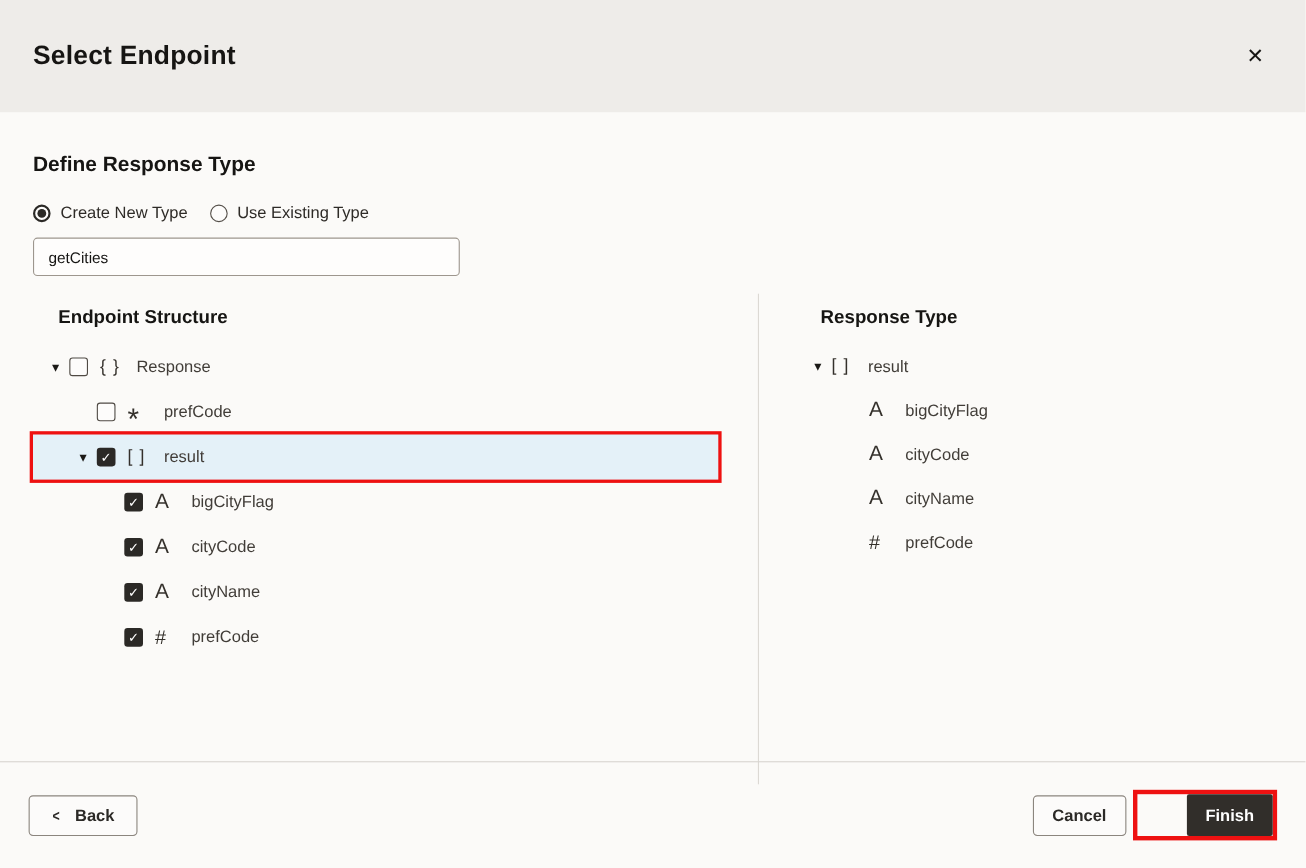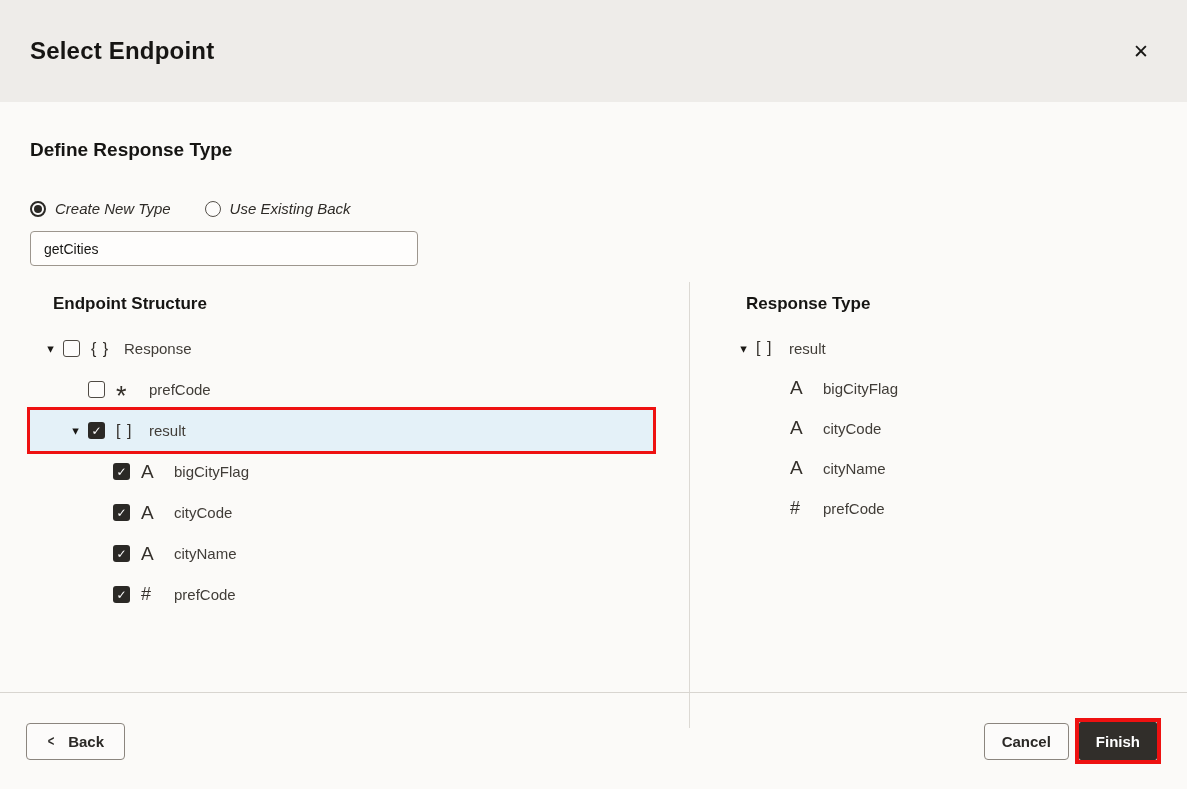--- a/index.html
+++ b/index.html
@@ -21,21 +21,21 @@
   .dlg-title { font-size:24px; font-weight:700; color:#161513; letter-spacing:.2px; }
   .close-btn {
     background:none; border:none; font-size:19px; color:#161513;
     cursor:pointer; line-height:1; padding:6px; margin-right:2px;
   }
 
   
   .main { padding:0 30px; }
   .section-heading { font-size:19px; font-weight:700; padding-top:37px; color:#161513; }
 
-  .radio-row { display:flex; align-items:center; gap:34px; margin-top:39px;font-style:italic; }
+  .radio-row { display:flex; align-items:center; gap:20px; margin-top:24px; }
   .radio-item { display:flex; align-items:center; gap:9px; cursor:pointer; }
   .radio-circle {
     width:16px; height:16px; border-radius:50%;
     border:1.5px solid #55504a; background:#fdfcfb;
     display:flex; align-items:center; justify-content:center; flex:0 0 auto;
   }
   .radio-circle.selected { border:2px solid #2b2926; }
   .radio-circle.selected::after {
     content:""; width:8px; height:8px; border-radius:50%; background:#2b2926;
   }
@@ -95,42 +95,42 @@
     height:37px; padding:0 17px; cursor:pointer;
     display:inline-flex; align-items:center;
   }
   .back-btn { gap:13px; padding:0 20px; }
   .back-chevron { font-size:14px; font-weight:700; transform:scaleX(.8); }
   .footer-right { display:flex; align-items:center; gap:6px; }
   .finish-wrap { border:4px solid var(--ann-red); }
   .finish-btn {
     font-family:inherit; font-size:15px; font-weight:700; color:#fff;
     background:#312e2a; border:none; border-radius:2px;
-    height:38px; padding:0 17px; cursor:pointer;
+    height:38px; padding:0 17px; cursor:pointer;margin-left:45px;
   }
 </style>
 </head>
 <body style="--ann-red: #ee1111; --hl-blue: #e4f1f8;">
 
 <div class="dlg-header">
   <div class="dlg-title">Select Endpoint</div>
   <button class="close-btn">✕</button>
 </div>
 
 <div class="main">
   <div class="section-heading">Define Response Type</div>
 
   <div class="radio-row">
     <div class="radio-item">
       <span class="radio-circle selected"></span>
       <span class="radio-label">Create New Type</span>
     </div>
     <div class="radio-item">
       <span class="radio-circle"></span>
-      <span class="radio-label">Use Existing Back</span>
+      <span class="radio-label">Use Existing Type</span>
     </div>
   </div>
 
   <input class="type-input" value="getCities" style="">
 
   <div class="columns">
     <div class="col-left">
       <div class="col-heading">Endpoint Structure</div>
       <div class="tree" id="endpoint-tree">
           <div class="tree-row" style="padding-left: 8px;">

